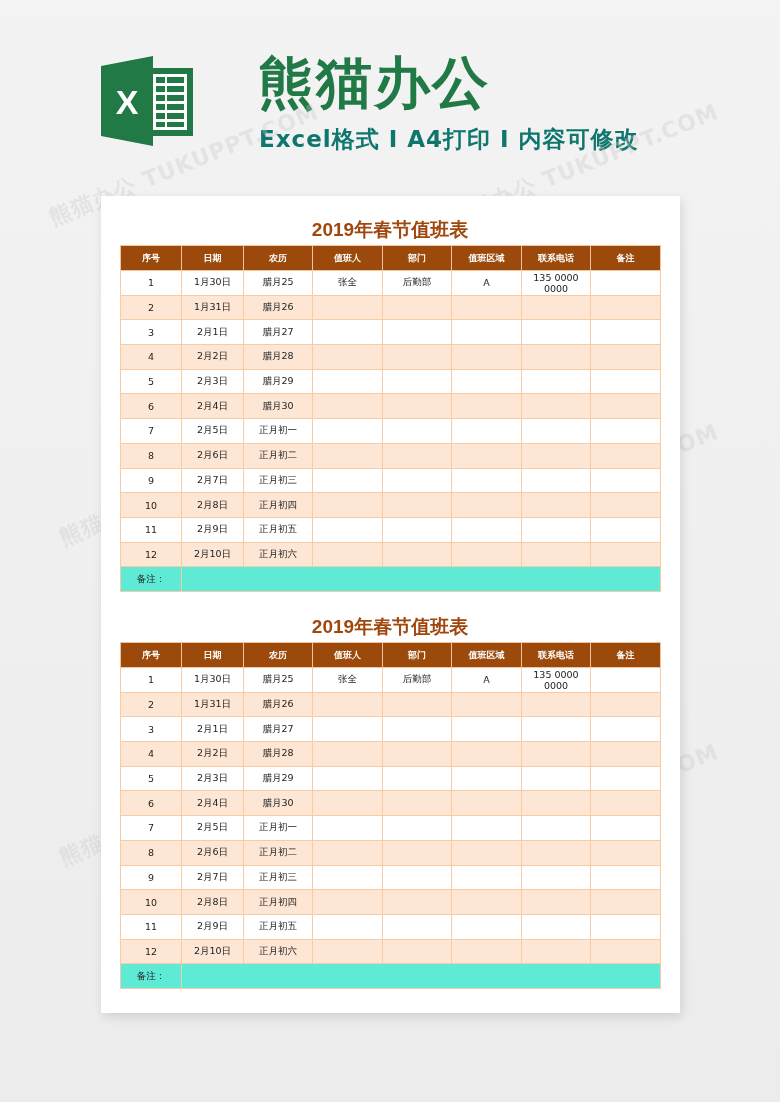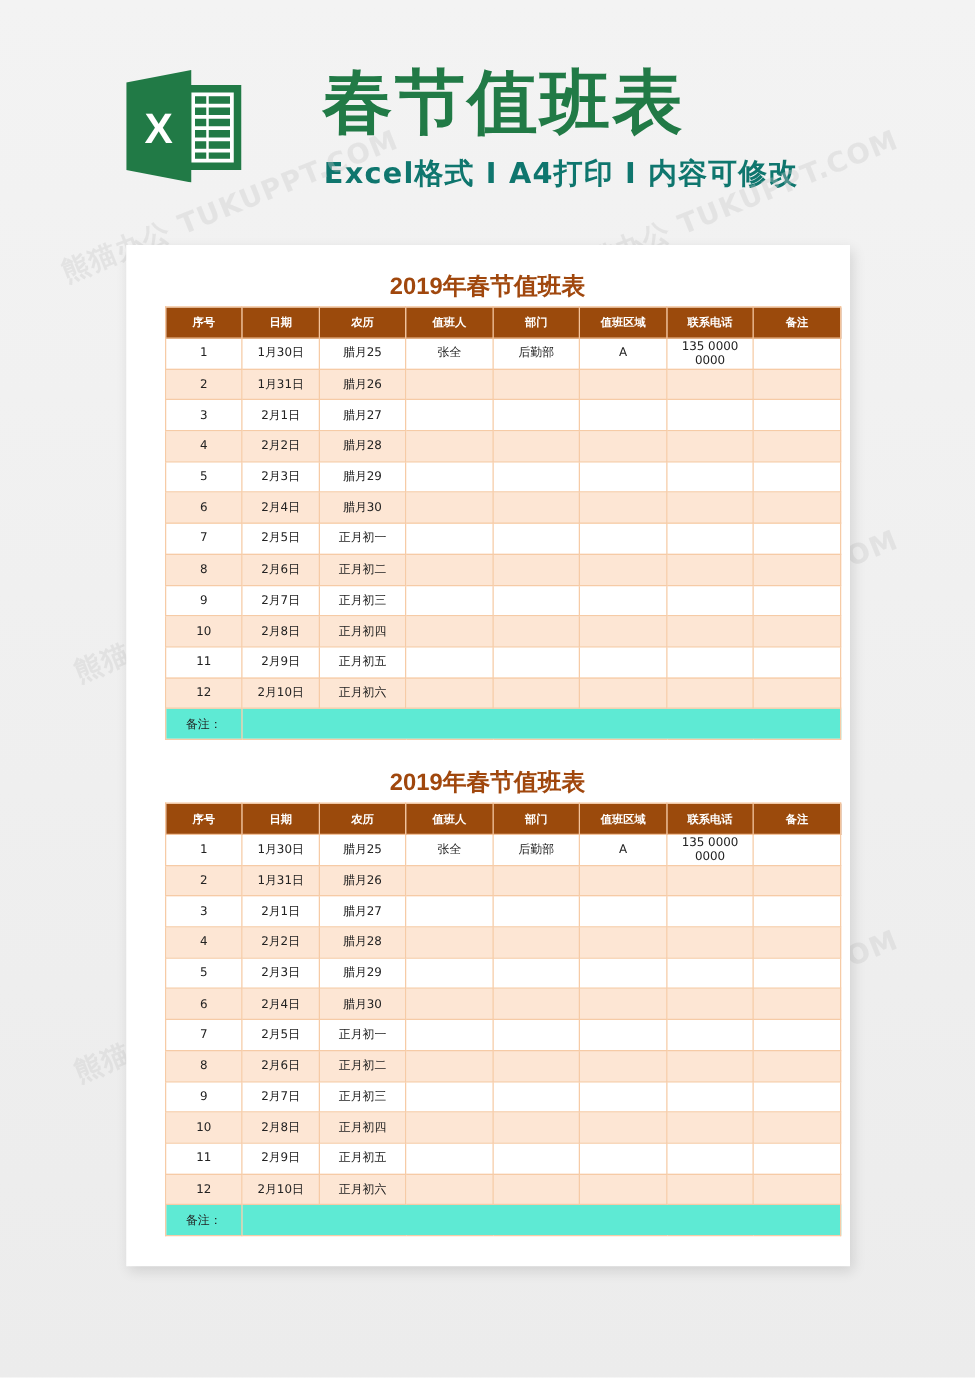--- a/index.html
+++ b/index.html
@@ -19,21 +19,21 @@
   }
   .paper {
     position:absolute; left:101px; top:196px; width:579px; height:817px;
     background:#fff; box-shadow: 2px 4px 10px rgba(0,0,0,0.12);
   }
   .sheet { position:absolute; left:19px; width:540px; }
   .sheet-title {
     text-align:center; font-size:19px; font-weight:bold; color:#a0470d;
     height:30px; line-height:30px; font-family:"Liberation Sans", sans-serif;
   }
-  table { border-collapse:collapse; width:540px; table-layout:fixed; font-size:9px;margin-left:12px; }
+  table { border-collapse:collapse; width:540px; table-layout:fixed; font-size:9px; }
   th {
     background:#9b4a0c; color:#fff; font-weight:bold; height:24px; padding:0;
     border:1px solid #f3c39c; font-size:9px;
   }
   td {
     height:23.7px; padding:0; text-align:center; color:#222; border:1px solid #f6cba6;
     font-size:9.5px;
   }
   tr.stripe td { background:#fde6d4; }
   tr.note td { background:#5eead4; }
@@ -59,21 +59,21 @@
       <rect x="66" y="48" width="17" height="6"></rect>
     <rect x="55" y="57" width="9" height="6"></rect>
       <rect x="66" y="57" width="17" height="6"></rect>
     <rect x="55" y="66" width="9" height="5"></rect>
       <rect x="66" y="66" width="17" height="5"></rect>
   </g>
   <polygon points="0,10 52,0 52,90 0,80" fill="#217a46"></polygon>
   <text x="26" y="58" text-anchor="middle" font-family="Liberation Sans, sans-serif" font-weight="bold" font-size="34" fill="#fff">X</text>
 </svg>
 
-<div class="main-title">春节值班表</div>
+<div class="main-title">熊猫办公</div>
 <div class="subtitle">Excel格式 I A4打印 I 内容可修改</div>
 
 <div class="watermark" style="left:40px;top:150px;">熊猫办公 TUKUPPT.COM</div>
 <div class="watermark" style="left:440px;top:150px;">熊猫办公 TUKUPPT.COM</div>
 <div class="watermark" style="left:50px;top:470px;">熊猫办公 TUKUPPT.COM</div>
 <div class="watermark" style="left:440px;top:470px;">熊猫办公 TUKUPPT.COM</div>
 <div class="watermark" style="left:50px;top:790px;">熊猫办公 TUKUPPT.COM</div>
 <div class="watermark" style="left:440px;top:790px;">熊猫办公 TUKUPPT.COM</div>
 
 <div class="paper">

